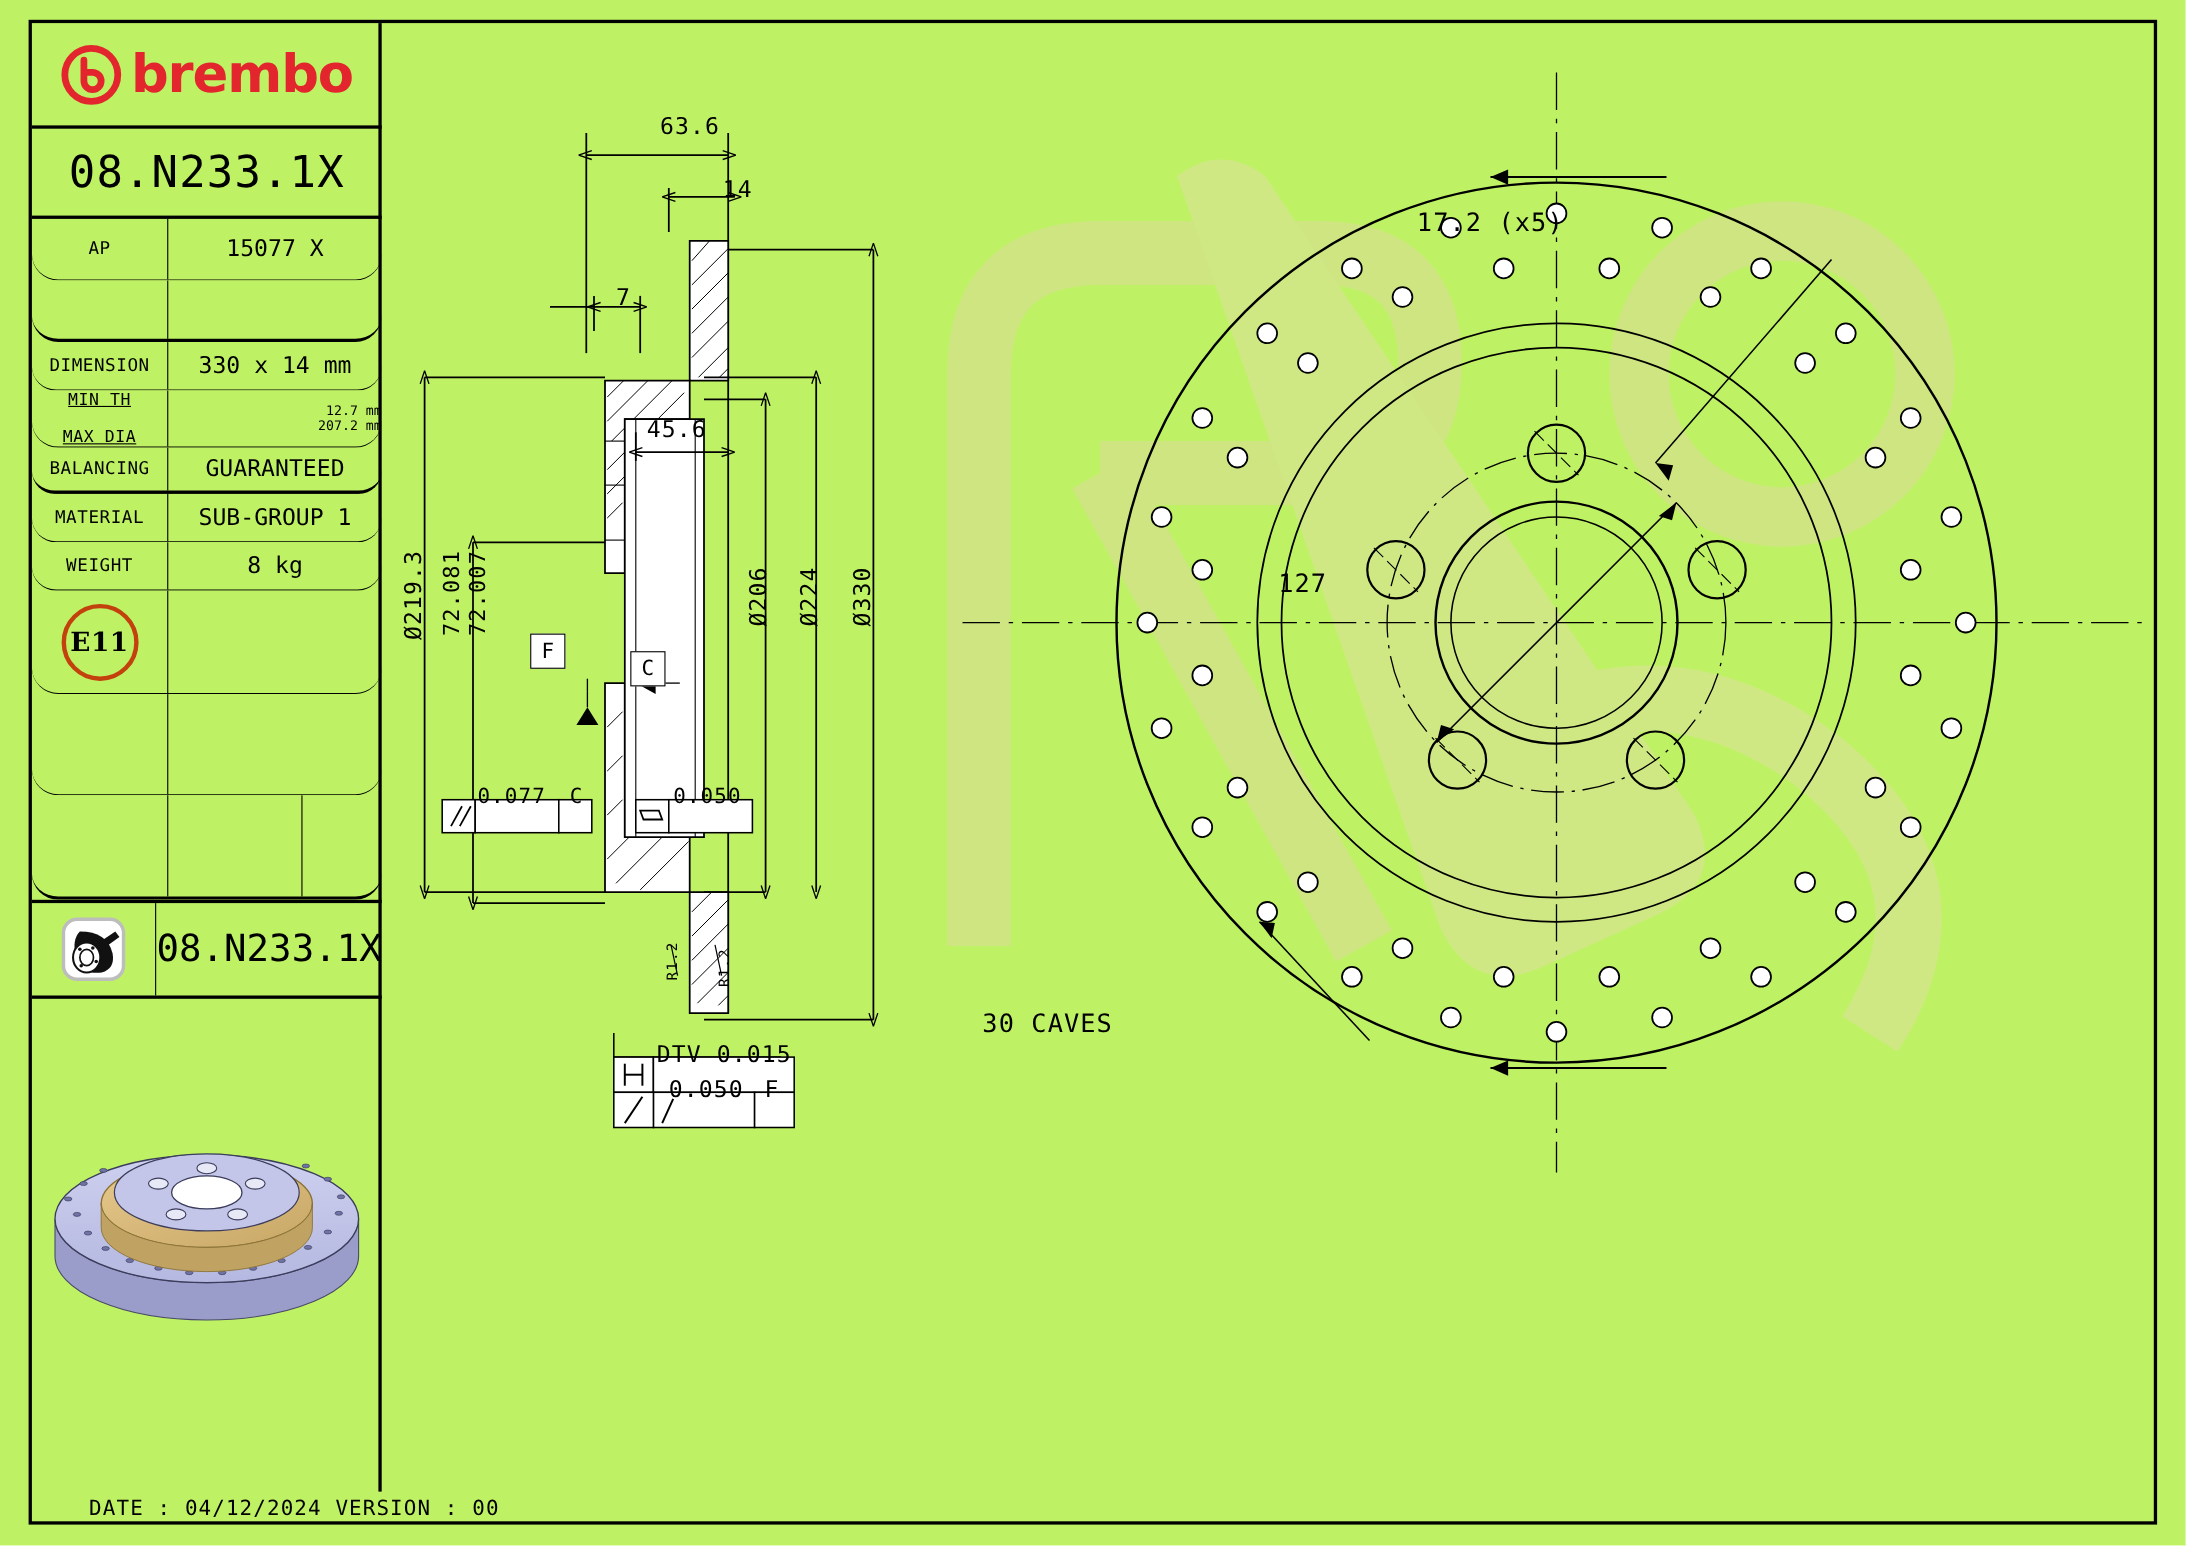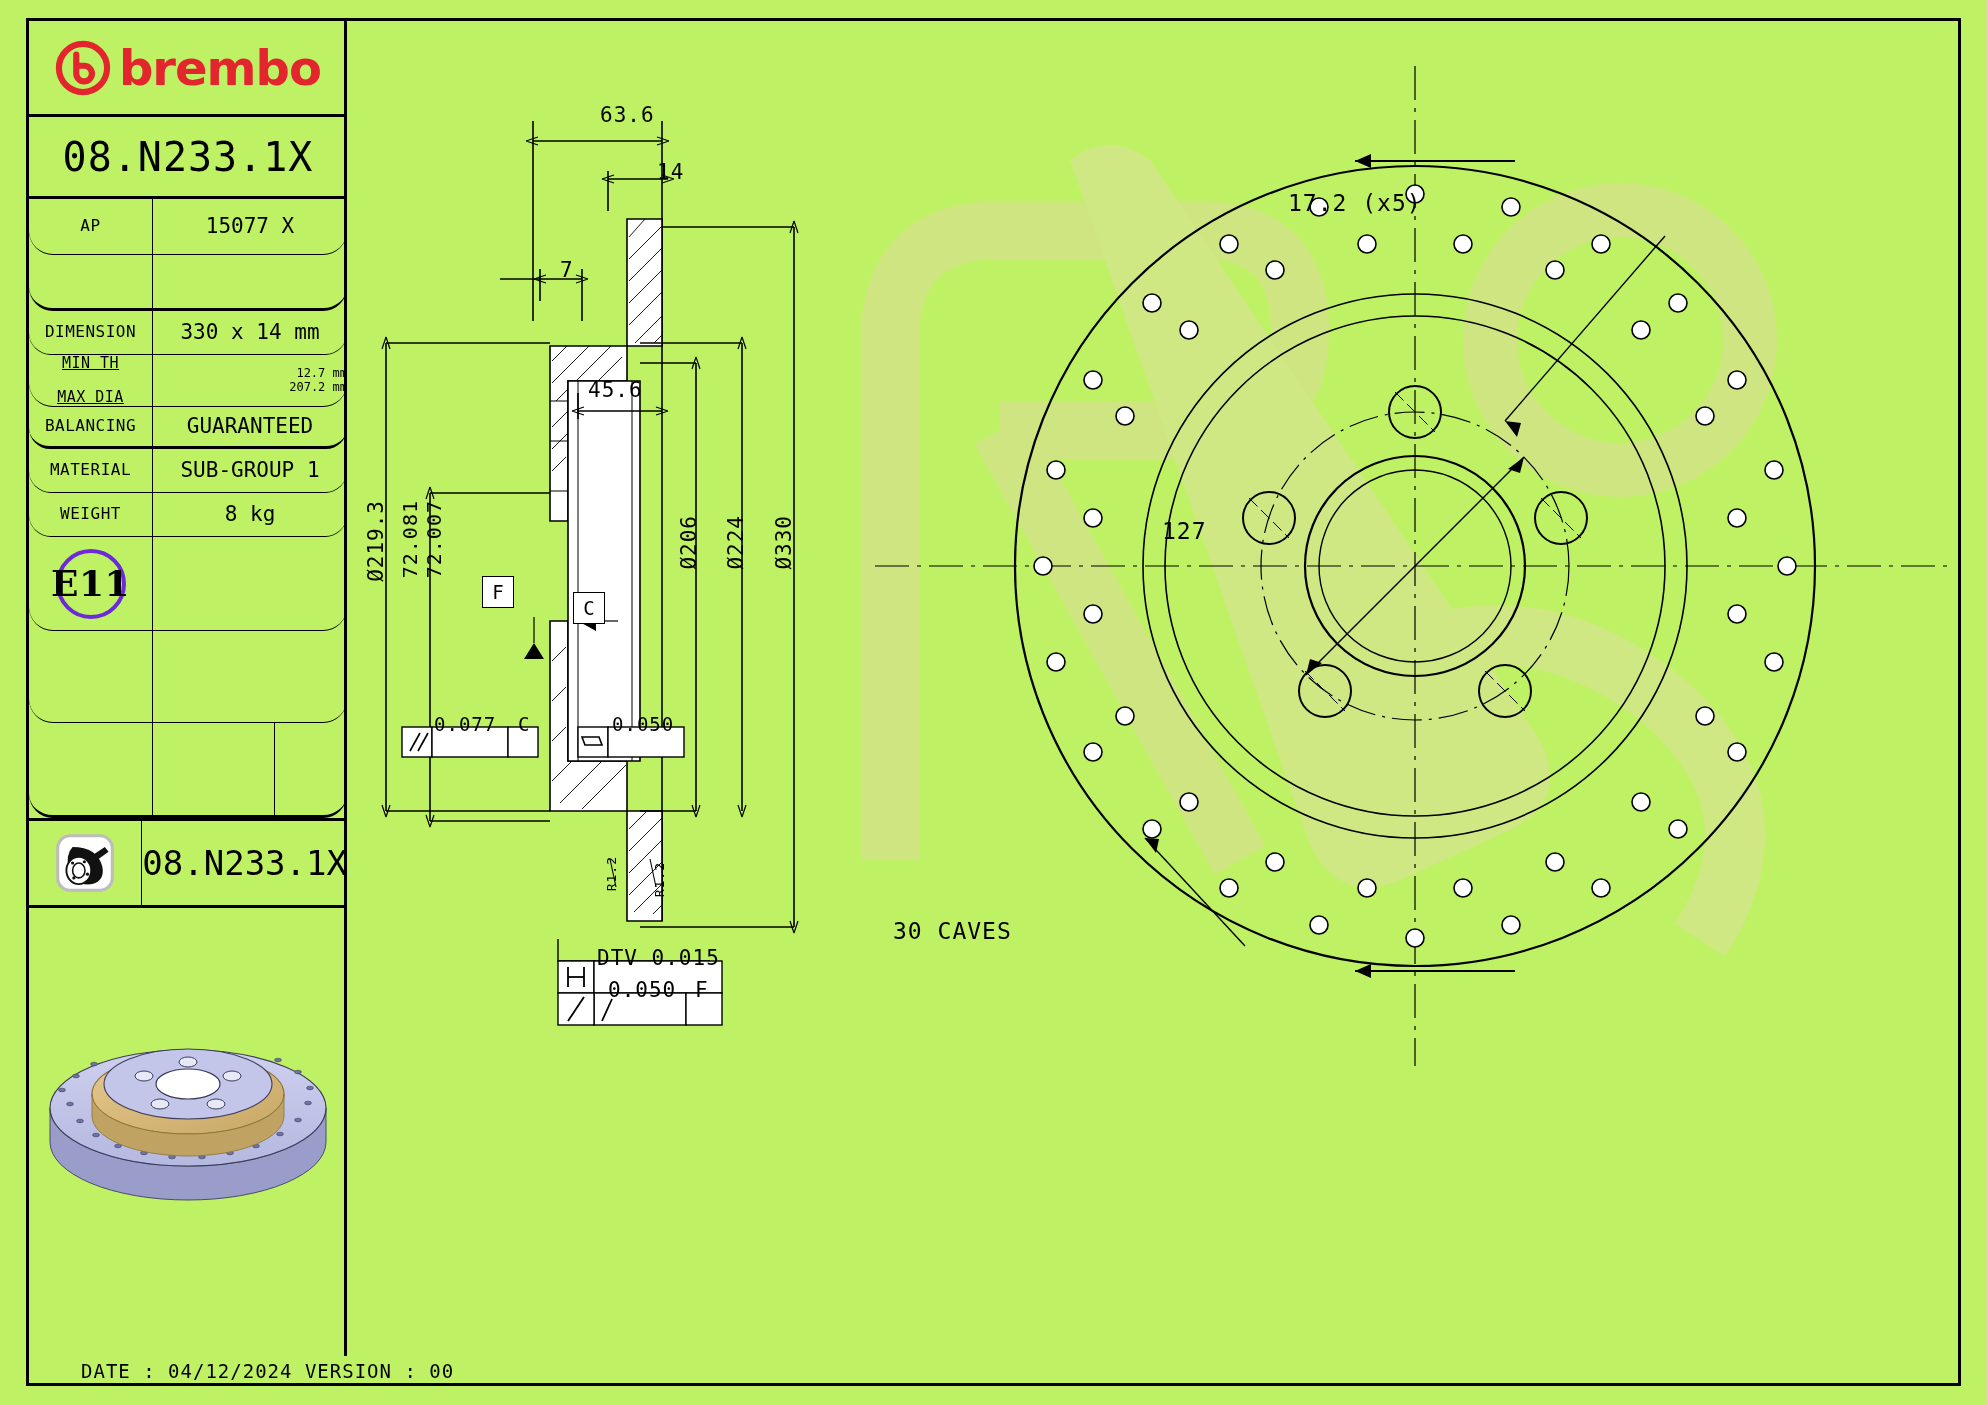--- a/index.html
+++ b/index.html
@@ -20,21 +20,21 @@
   .pcell-r{flex:1;height:100%;display:flex;align-items:center;justify-content:center;text-align:center;box-sizing:border-box;font-size:21px;line-height:1.15;}
   .thickb{border-bottom:3px solid #000 !important;}
 
   .logo-row{position:absolute;left:0;top:0;width:318px;height:96px;border-bottom:3px solid #000;box-sizing:border-box;display:flex;align-items:center;padding-left:26px;}
   .logo-mark{width:56px;height:56px;flex:0 0 auto;}
   .logo-text{font-family:"DejaVu Sans","Liberation Sans",sans-serif;font-weight:bold;font-size:48px;color:#e3262e;letter-spacing:-1px;margin-left:8px;}
 
   .code-row{position:absolute;left:0;top:96px;width:318px;height:82px;border-bottom:3px solid #000;box-sizing:border-box;display:flex;align-items:center;justify-content:center;}
   .code-row span{font-size:40px;letter-spacing:1px;}
 
-  .e11circle{width:62px;height:62px;border:4px solid #6d28d9;border-radius:50%;display:flex;align-items:center;justify-content:center;font-family:"DejaVu Serif","Liberation Serif",serif;font-weight:bold;font-size:36px;color:#000;}
+  .e11circle{width:62px;height:62px;border:4px solid #c2410c;border-radius:50%;display:flex;align-items:center;justify-content:center;font-family:"DejaVu Serif","Liberation Serif",serif;font-weight:bold;font-size:24px;color:#000;}
 
   .icon-row{position:absolute;left:0;width:318px;box-sizing:border-box;border-bottom:3px solid #000;border-top:3px solid #000;display:flex;align-items:center;}
   .discicon{width:124px;height:100%;box-sizing:border-box;border-right:1.5px solid #000;display:flex;align-items:center;justify-content:center;}
 
   .render-box{position:absolute;left:0;width:318px;box-sizing:border-box;}
 
   .datebar{position:absolute;left:29px;top:1355px;width:1932px;height:31px;display:flex;align-items:center;padding-left:52px;font-size:19px;letter-spacing:1px;box-sizing:border-box;}
 
   .dimtxt{position:absolute;font-size:21px;letter-spacing:1px;white-space:nowrap;}
   .vert{writing-mode:vertical-rl;transform:rotate(180deg);}

